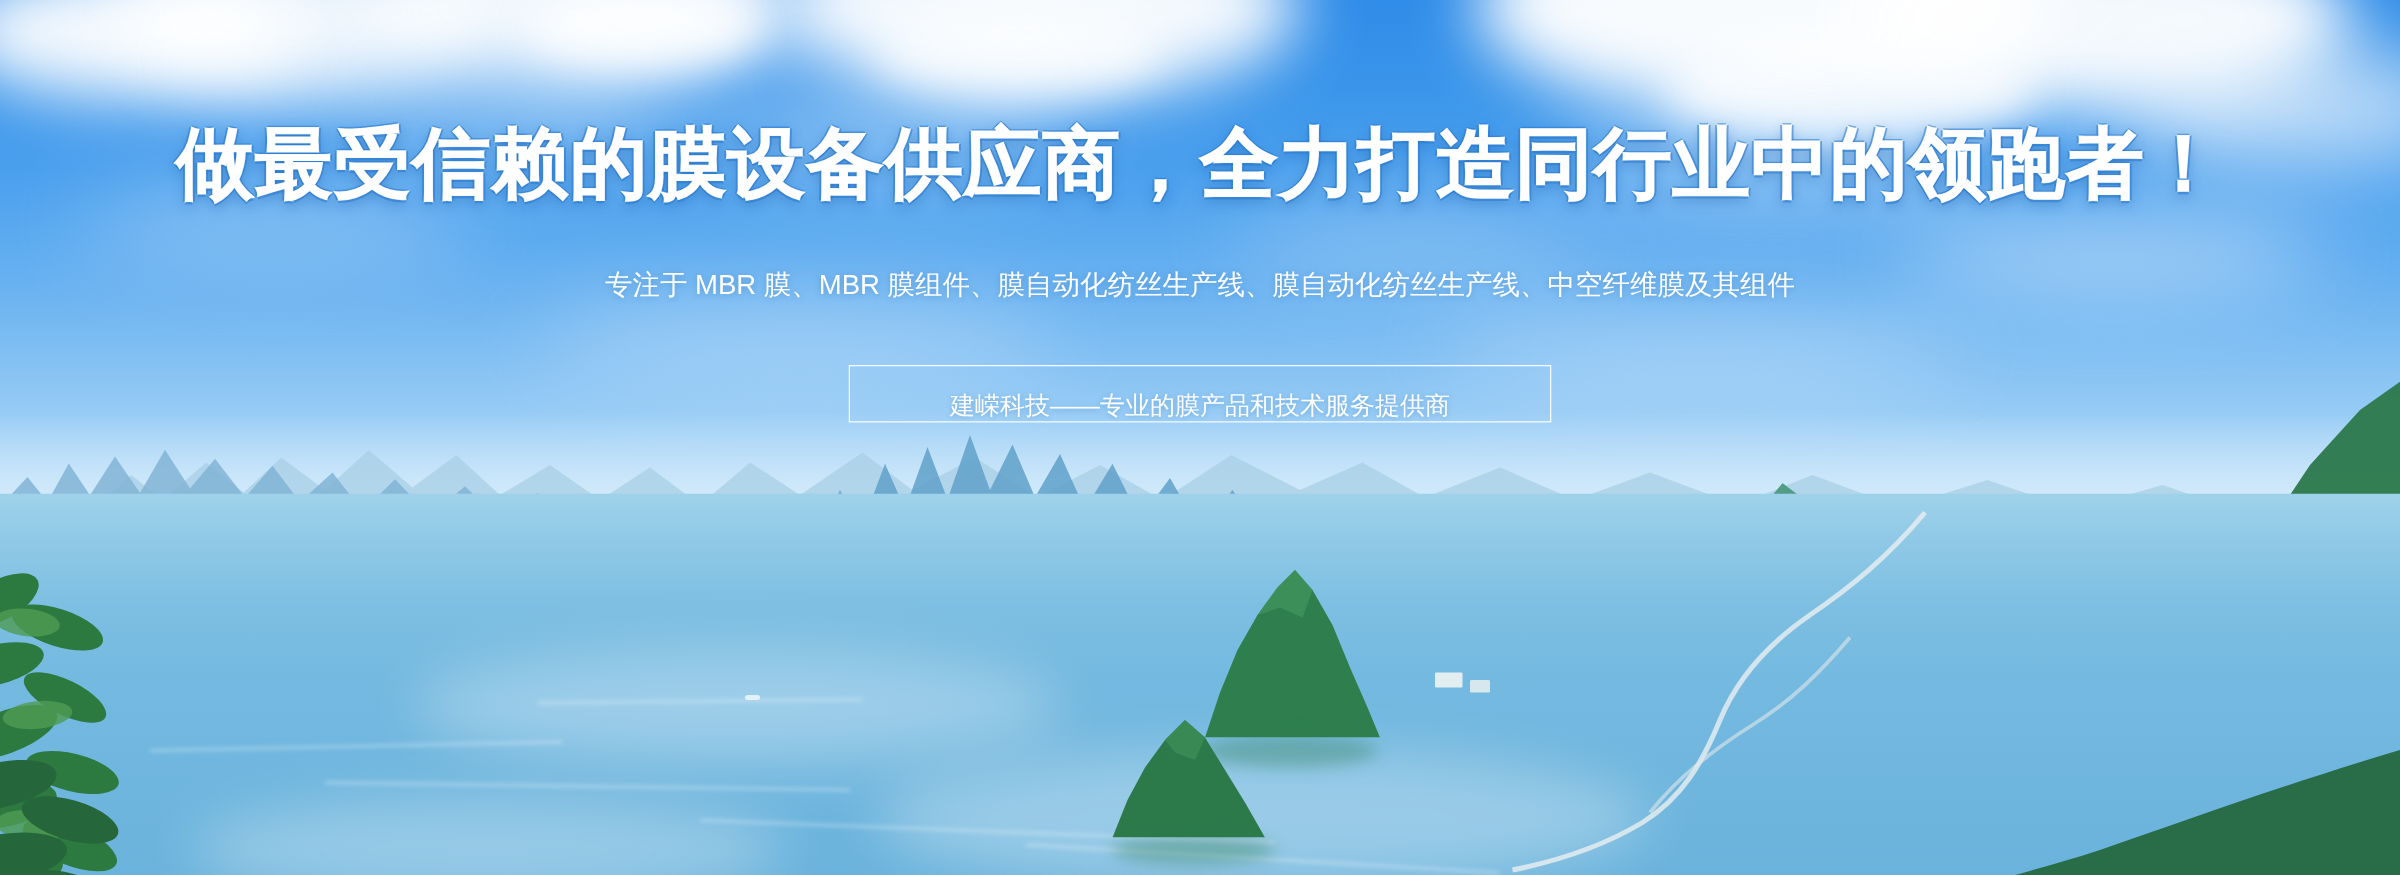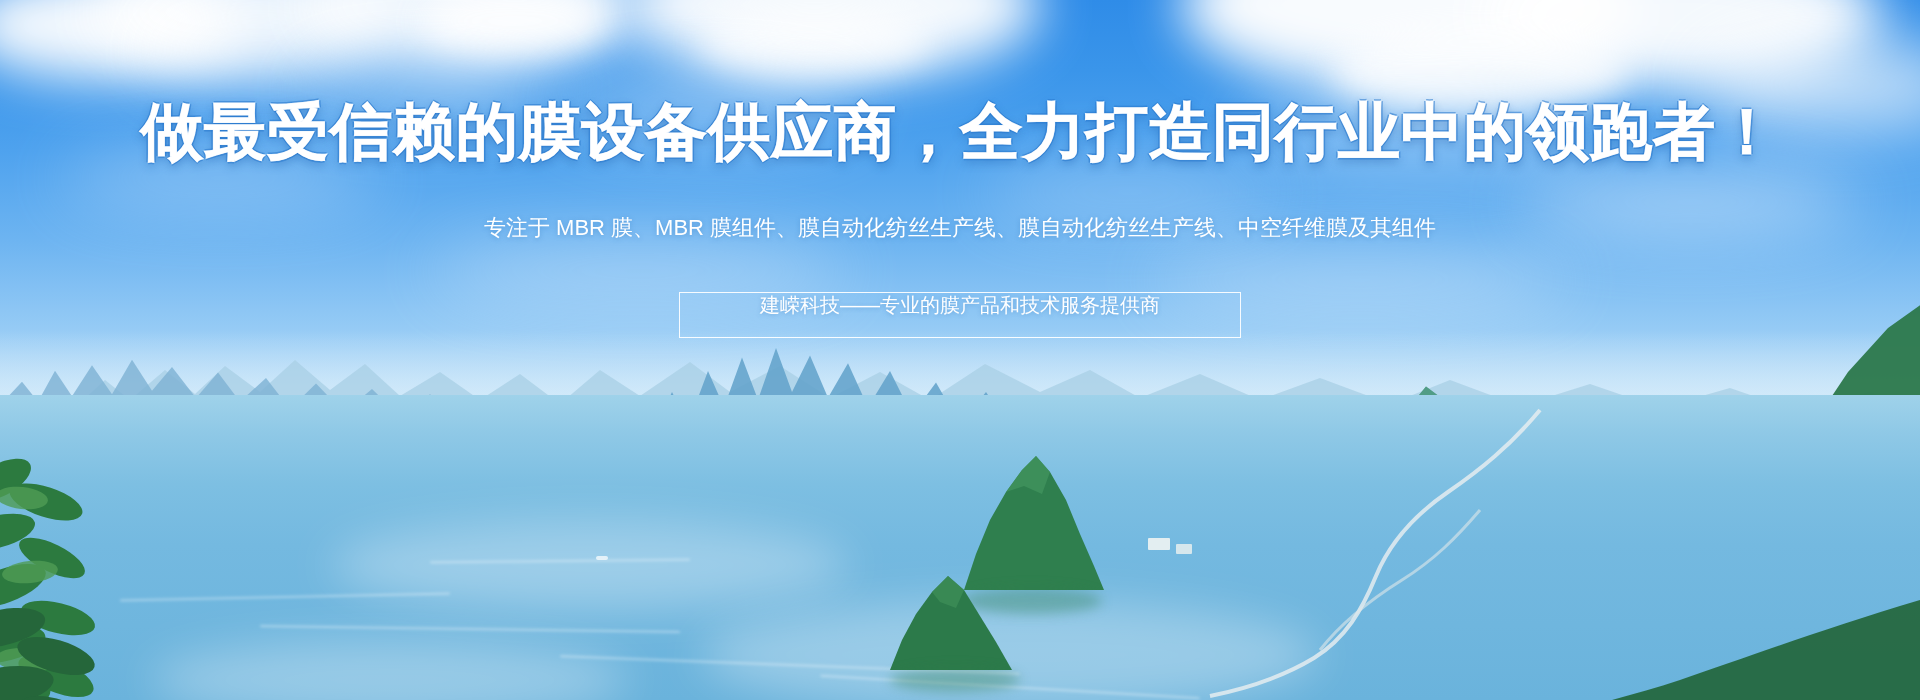--- a/index.html
+++ b/index.html
@@ -141,21 +141,21 @@
   .tagline-box {
     position: absolute;
     top: 292px;
     left: 50%;
     transform: translateX(-50%);
     box-sizing: border-box;
     width: 562px;
     height: 46px;
     border: 1px solid rgba(255,255,255,0.92);
     display: flex;
-    align-items: flex-start;
+    align-items: flex-end;
     justify-content: center;
   }
   .tagline-text {
     font-size: 20px;
     line-height: 24px;
     font-weight: 400;
     color: #ffffff;
     white-space: nowrap;
     text-shadow: 0 1px 4px rgba(40,110,180,0.35);
   }

